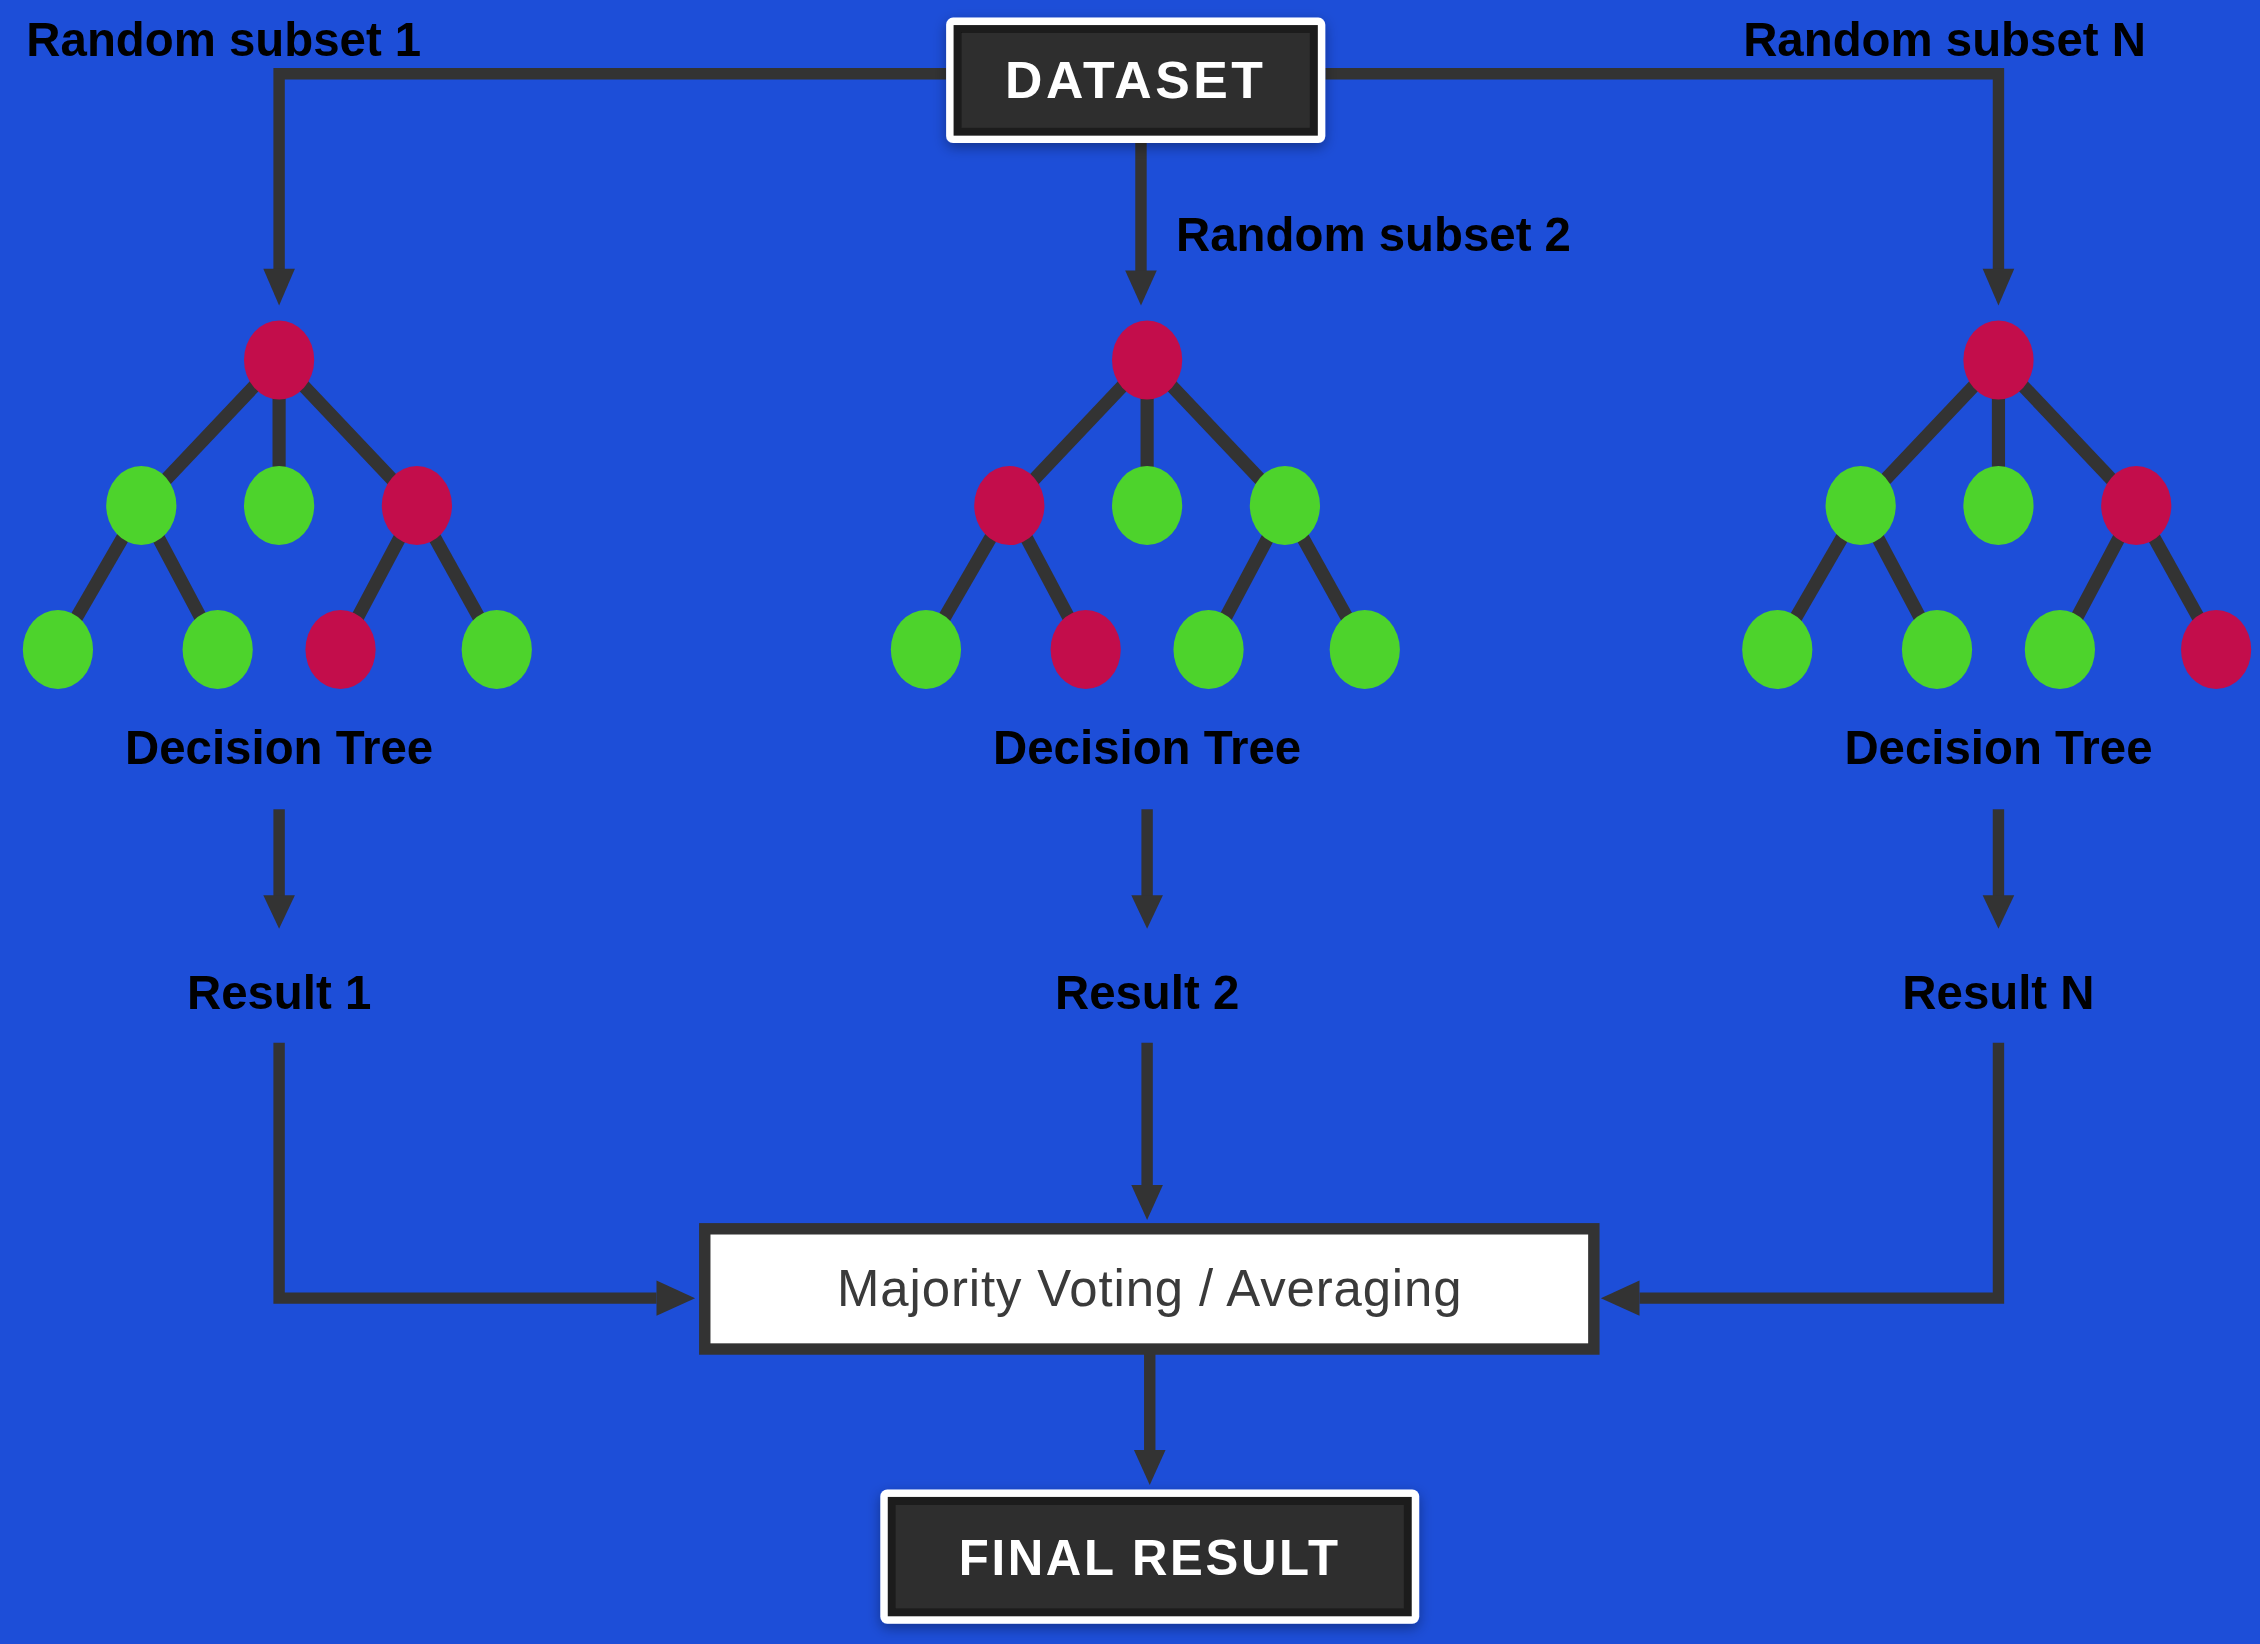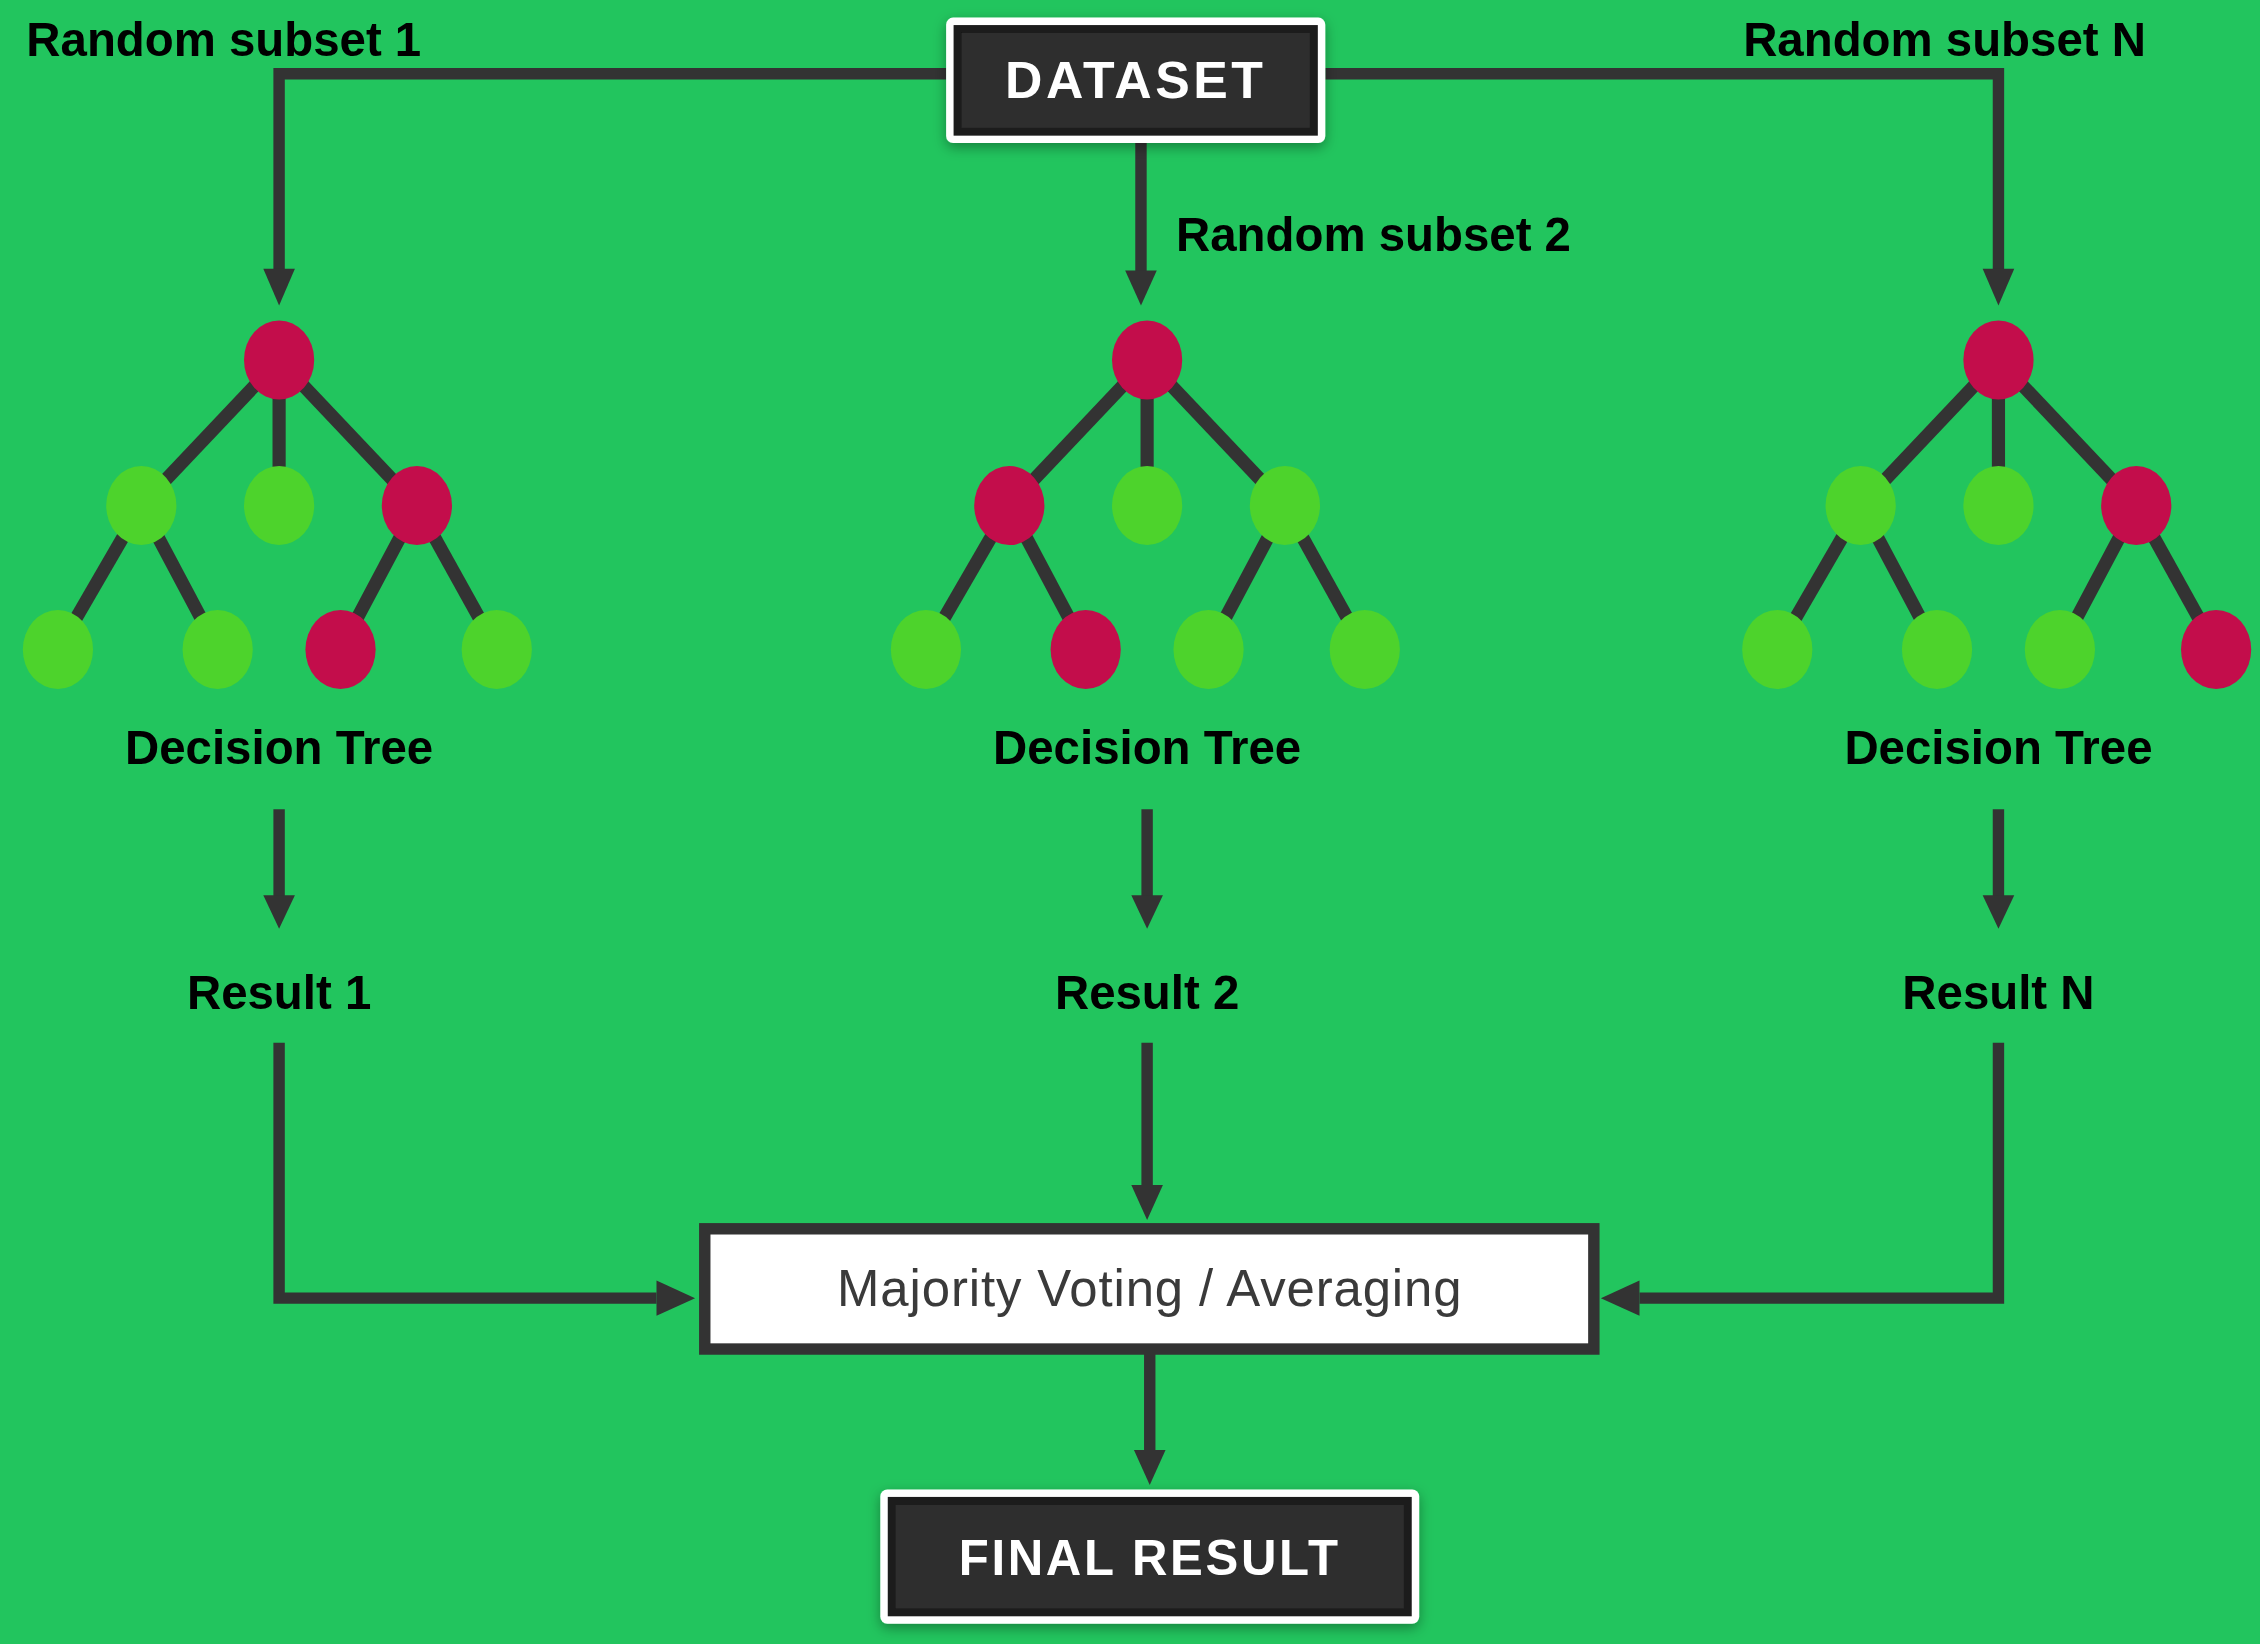--- a/index.html
+++ b/index.html
@@ -4,21 +4,21 @@
 <style>
   html, body {
     margin: 0;
     padding: 0;
     background: #FFFFFF;
   }
   .canvas {
     width: 2260px;
     height: 1644px;
     position: relative;
-    background: #22c55e;
+    background: #1d4ed8;
     overflow: hidden;
   }
   svg { display: block; }
   text {
     font-family: "Liberation Sans", sans-serif;
   }
   .lbl {
     font-weight: 700;
     fill: #000000;
   }

